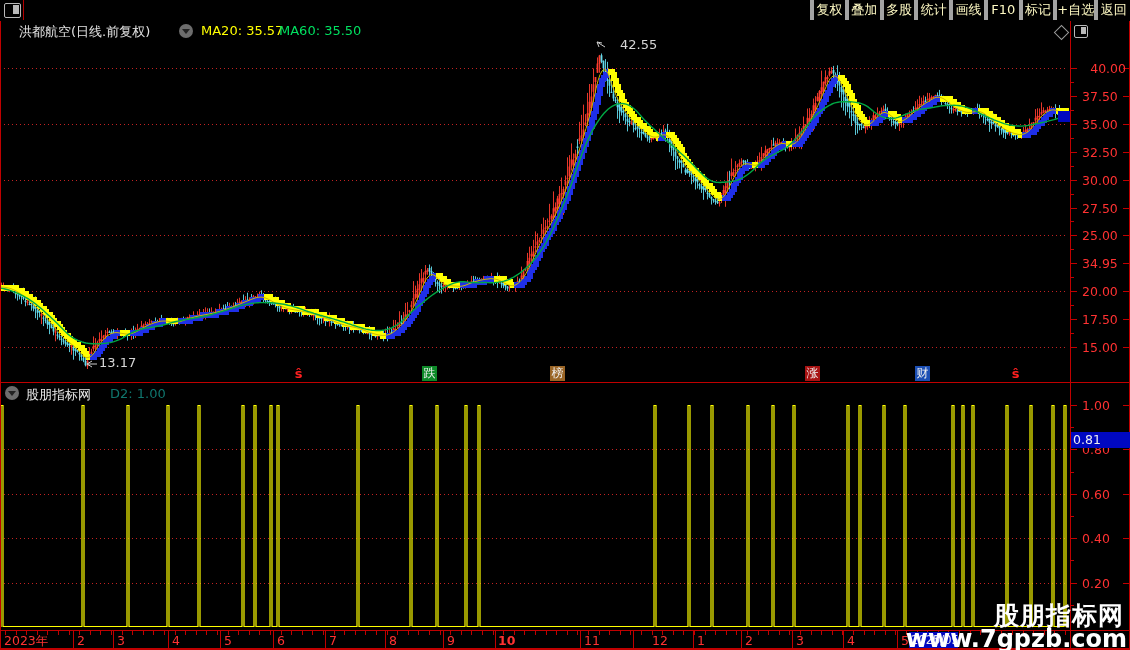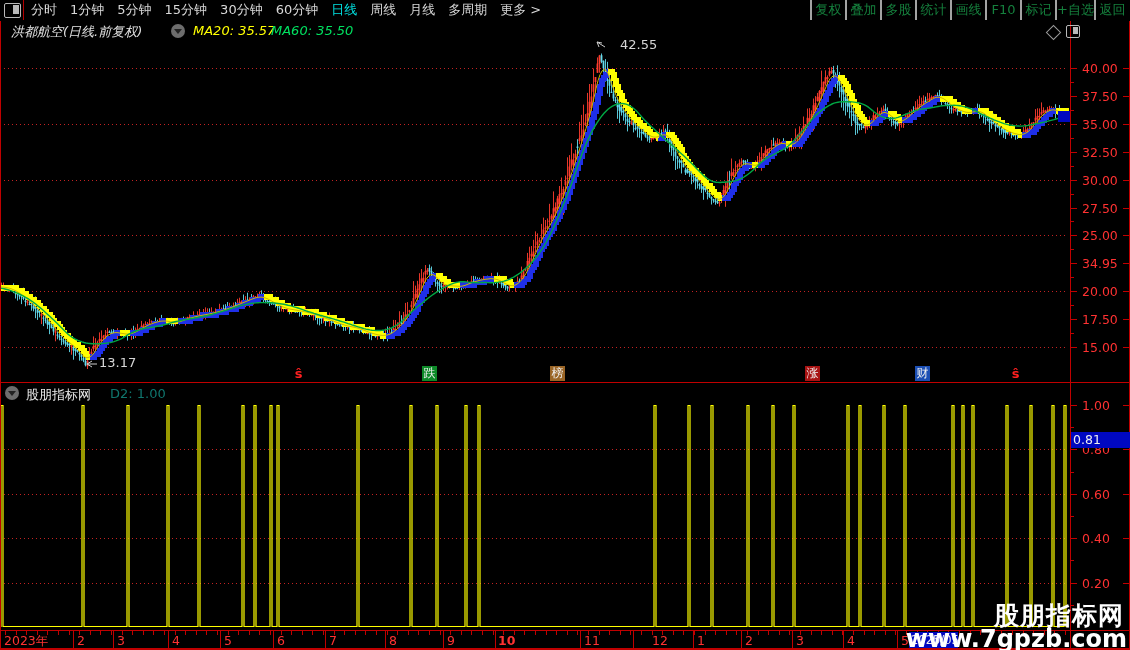--- a/index.html
+++ b/index.html
@@ -7,23 +7,23 @@
           font-family:"DejaVu Sans","Liberation Sans",sans-serif;-webkit-font-smoothing:none;}
   
   #topbar{position:absolute;left:0;top:0;width:1130px;height:21px;background:#000;}
   #layout-icon{position:absolute;left:4px;top:3px;width:15px;height:13px;border:1px solid #b9b9b9;border-radius:2px;}
   #layout-icon:after{content:"";position:absolute;right:1px;top:1px;width:6px;height:9px;background:#b9b9b9;}
   #topbar-sep{position:absolute;left:23px;top:0;width:1px;height:20px;background:#b00000;}
   #topbar-left{position:absolute;left:31px;top:0;height:20px;display:flex;gap:13px;align-items:center;}
   .pitem{color:#d8d8d8;font-size:13px;white-space:nowrap;cursor:default;}
   .pitem.active{color:#00e0e0;}
   #topbar-right{position:absolute;right:1px;top:0;width:319px;height:20px;display:flex;}
-  .titem{flex:1;color:#15803d;font-size:13px;text-align:center;line-height:20px;border-left:2px solid #a3a3a3;white-space:nowrap;}
+  .titem{flex:1;color:#fef9c3;font-size:13px;text-align:center;line-height:20px;border-left:4px solid #a3a3a3;white-space:nowrap;}
   
-  #titlebar{position:absolute;left:8px;top:21px;width:1070px;height:19px;font-style:italic;}
+  #titlebar{position:absolute;left:16px;top:21px;width:1070px;height:19px;}
   #stock-title{position:absolute;left:3px;top:2px;color:#e2e2e2;font-size:13px;}
   .circle-icon{position:absolute;width:14px;height:14px;border-radius:50%;background:#6d6d6d;}
   .circle-icon i{position:absolute;left:3px;top:5px;width:0;height:0;border-left:4px solid transparent;border-right:4px solid transparent;border-top:5px solid #222;}
   #title-chevron{left:163px;top:3px;}
   #ma20-label{position:absolute;left:185px;top:2px;color:#ffff00;font-size:13px;}
   #ma60-label{position:absolute;left:263px;top:2px;color:#00e060;font-size:13px;}
   #diamond-icon{position:absolute;left:1040px;top:6px;width:9px;height:9px;border:1px solid #9a9a9a;transform:rotate(45deg);}
   #panel-icon{position:absolute;left:1058px;top:4px;width:12px;height:11px;border:1px solid #b9b9b9;border-radius:2px;}
   #panel-icon:after{content:"";position:absolute;right:1px;top:1px;width:5px;height:7px;background:#b9b9b9;}
   
@@ -65,33 +65,20 @@
       <rect x="1058" y="111" width="12" height="11" fill="#0008c0"></rect>
       <path d="M0 626.5H1V405.5H3V626.5H82V405.5H84V626.5H127V405.5H129V626.5H167V405.5H169V626.5H198V405.5H200V626.5H242V405.5H244V626.5H254V405.5H256V626.5H270V405.5H272V626.5H277V405.5H279V626.5H357V405.5H359V626.5H410V405.5H412V626.5H436V405.5H438V626.5H465V405.5H467V626.5H478V405.5H480V626.5H654V405.5H656V626.5H688V405.5H690V626.5H711V405.5H713V626.5H747V405.5H749V626.5H772V405.5H774V626.5H793V405.5H795V626.5H847V405.5H849V626.5H859V405.5H861V626.5H883V405.5H885V626.5H904V405.5H906V626.5H952V405.5H954V626.5H962V405.5H964V626.5H972V405.5H974V626.5H1006V405.5H1008V626.5H1030V405.5H1032V626.5H1052V405.5H1054V626.5H1064V405.5H1066V626.5H1068" stroke="#ffff00" fill="none" stroke-width="1.2"></path>
       <path d="M0.5 0V650M1129.5 0V650M0 0.5H1130M0 649.5H1130M0 20.5H1130M1070.5 21V650M0 382.5H1130M0 630.5H1130M0 648.5H1130" stroke="#c00000" fill="none" stroke-width="1"></path>
       <path d="M1070 68.5H1077M1123 68.5H1129M1070 96.5H1077M1123 96.5H1129M1070 124.5H1077M1123 124.5H1129M1070 152.5H1077M1123 152.5H1129M1070 180.5H1077M1123 180.5H1129M1070 208.5H1077M1123 208.5H1129M1070 235.5H1077M1123 235.5H1129M1070 263.5H1077M1123 263.5H1129M1070 291.5H1077M1123 291.5H1129M1070 319.5H1077M1123 319.5H1129M1070 347.5H1077M1123 347.5H1129M1070 82.5H1074M1070 110.5H1074M1070 138.5H1074M1070 166.5H1074M1070 194.5H1074M1070 221.5H1074M1070 249.5H1074M1070 277.5H1074M1070 305.5H1074M1070 333.5H1074M1070 405.5H1077M1123 405.5H1129M1070 449.5H1077M1123 449.5H1129M1070 494.5H1077M1123 494.5H1129M1070 538.5H1077M1123 538.5H1129M1070 583.5H1077M1123 583.5H1129M1070 427.5H1074M1070 472.5H1074M1070 516.5H1074M1070 560.5H1074M1070 605.5H1074M5.5 631V635M16.5 631V635M26.5 631V635M37.5 631V635M47.5 631V635M58.5 631V635M69.5 631V635M79.5 631V635M90.5 631V635M100.5 631V635M111.5 631V635M122.5 631V635M132.5 631V635M143.5 631V635M153.5 631V635M164.5 631V635M175.5 631V635M185.5 631V635M196.5 631V635M206.5 631V635M217.5 631V635M228.5 631V635M238.5 631V635M249.5 631V635M259.5 631V635M270.5 631V635M281.5 631V635M291.5 631V635M302.5 631V635M312.5 631V635M323.5 631V635M334.5 631V635M344.5 631V635M355.5 631V635M365.5 631V635M376.5 631V635M387.5 631V635M397.5 631V635M408.5 631V635M418.5 631V635M429.5 631V635M440.5 631V635M450.5 631V635M461.5 631V635M471.5 631V635M482.5 631V635M493.5 631V635M503.5 631V635M514.5 631V635M524.5 631V635M535.5 631V635M546.5 631V635M556.5 631V635M567.5 631V635M577.5 631V635M588.5 631V635M599.5 631V635M609.5 631V635M620.5 631V635M630.5 631V635M641.5 631V635M652.5 631V635M662.5 631V635M673.5 631V635M683.5 631V635M694.5 631V635M705.5 631V635M715.5 631V635M726.5 631V635M736.5 631V635M747.5 631V635M758.5 631V635M768.5 631V635M779.5 631V635M789.5 631V635M800.5 631V635M811.5 631V635M821.5 631V635M832.5 631V635M842.5 631V635M853.5 631V635M864.5 631V635M874.5 631V635M885.5 631V635M895.5 631V635M906.5 631V635M917.5 631V635M927.5 631V635M938.5 631V635M948.5 631V635M959.5 631V635M970.5 631V635M980.5 631V635M991.5 631V635M1001.5 631V635M1012.5 631V635M1023.5 631V635M1033.5 631V635M1044.5 631V635M1054.5 631V635M1065.5 631V635M73.5 631V648M113.5 631V648M168.5 631V648M220.5 631V648M273.5 631V648M325.5 631V648M385.5 631V648M443.5 631V648M495.5 631V648M580.5 631V648M633.5 631V648M693.5 631V648M741.5 631V648M792.5 631V648M843.5 631V648M897.5 631V648" stroke="#c00000" fill="none" stroke-width="1"></path>
       <path d="M597 42L605 47M87 364L97 364M87 364L92 361M87 364L92 367M597 42L599 47M597 42L602 43" stroke="#cccccc" fill="none" stroke-width="1"></path>
     </svg>
 
   <div id="topbar">
     <div id="layout-icon"></div>
     <div id="topbar-sep"></div>
-    <div id="topbar-left">
-        <span class="pitem">分时</span>
-        <span class="pitem">1分钟</span>
-        <span class="pitem">5分钟</span>
-        <span class="pitem">15分钟</span>
-        <span class="pitem">30分钟</span>
-        <span class="pitem">60分钟</span>
-        <span class="pitem active">日线</span>
-        <span class="pitem">周线</span>
-        <span class="pitem">月线</span>
-        <span class="pitem">多周期</span>
-        <span class="pitem">更多 &gt;</span>
-      </div>
     <div id="topbar-right">
         <span class="titem">复权</span>
         <span class="titem">叠加</span>
         <span class="titem">多股</span>
         <span class="titem">统计</span>
         <span class="titem">画线</span>
         <span class="titem">F10</span>
         <span class="titem">标记</span>
         <span class="titem">+自选</span>
         <span class="titem">返回</span>
@@ -122,21 +109,21 @@
       <div class="mark s" style="left: 1008px; position: absolute;">ŝ</div>
     </div>
 
   <span id="sub-chevron" class="circle-icon">
       <i></i>
     </span>
   <span id="sub-title">股朋指标网</span>
   <span id="sub-value">D2: 1.00</span>
 
   <div id="price-axis">
-      <div class="ytick" style="top: 61px; position: absolute;">40.00</div>
+      <div class="ytick" style="top: 61px; position: absolute; text-align: right;">40.00</div>
       <div class="ytick" style="top: 89px; position: absolute;">37.50</div>
       <div class="ytick" style="top: 117px; position: absolute;">35.00</div>
       <div class="ytick" style="top: 145px; position: absolute;">32.50</div>
       <div class="ytick" style="top: 173px; position: absolute;">30.00</div>
       <div class="ytick" style="top: 201px; position: absolute;">27.50</div>
       <div class="ytick" style="top: 228px; position: absolute;">25.00</div>
       <div class="ytick" style="top: 256px; position: absolute;">34.95</div>
       <div class="ytick" style="top: 284px; position: absolute;">20.00</div>
       <div class="ytick" style="top: 312px; position: absolute;">17.50</div>
       <div class="ytick" style="top: 340px; position: absolute;">15.00</div>

